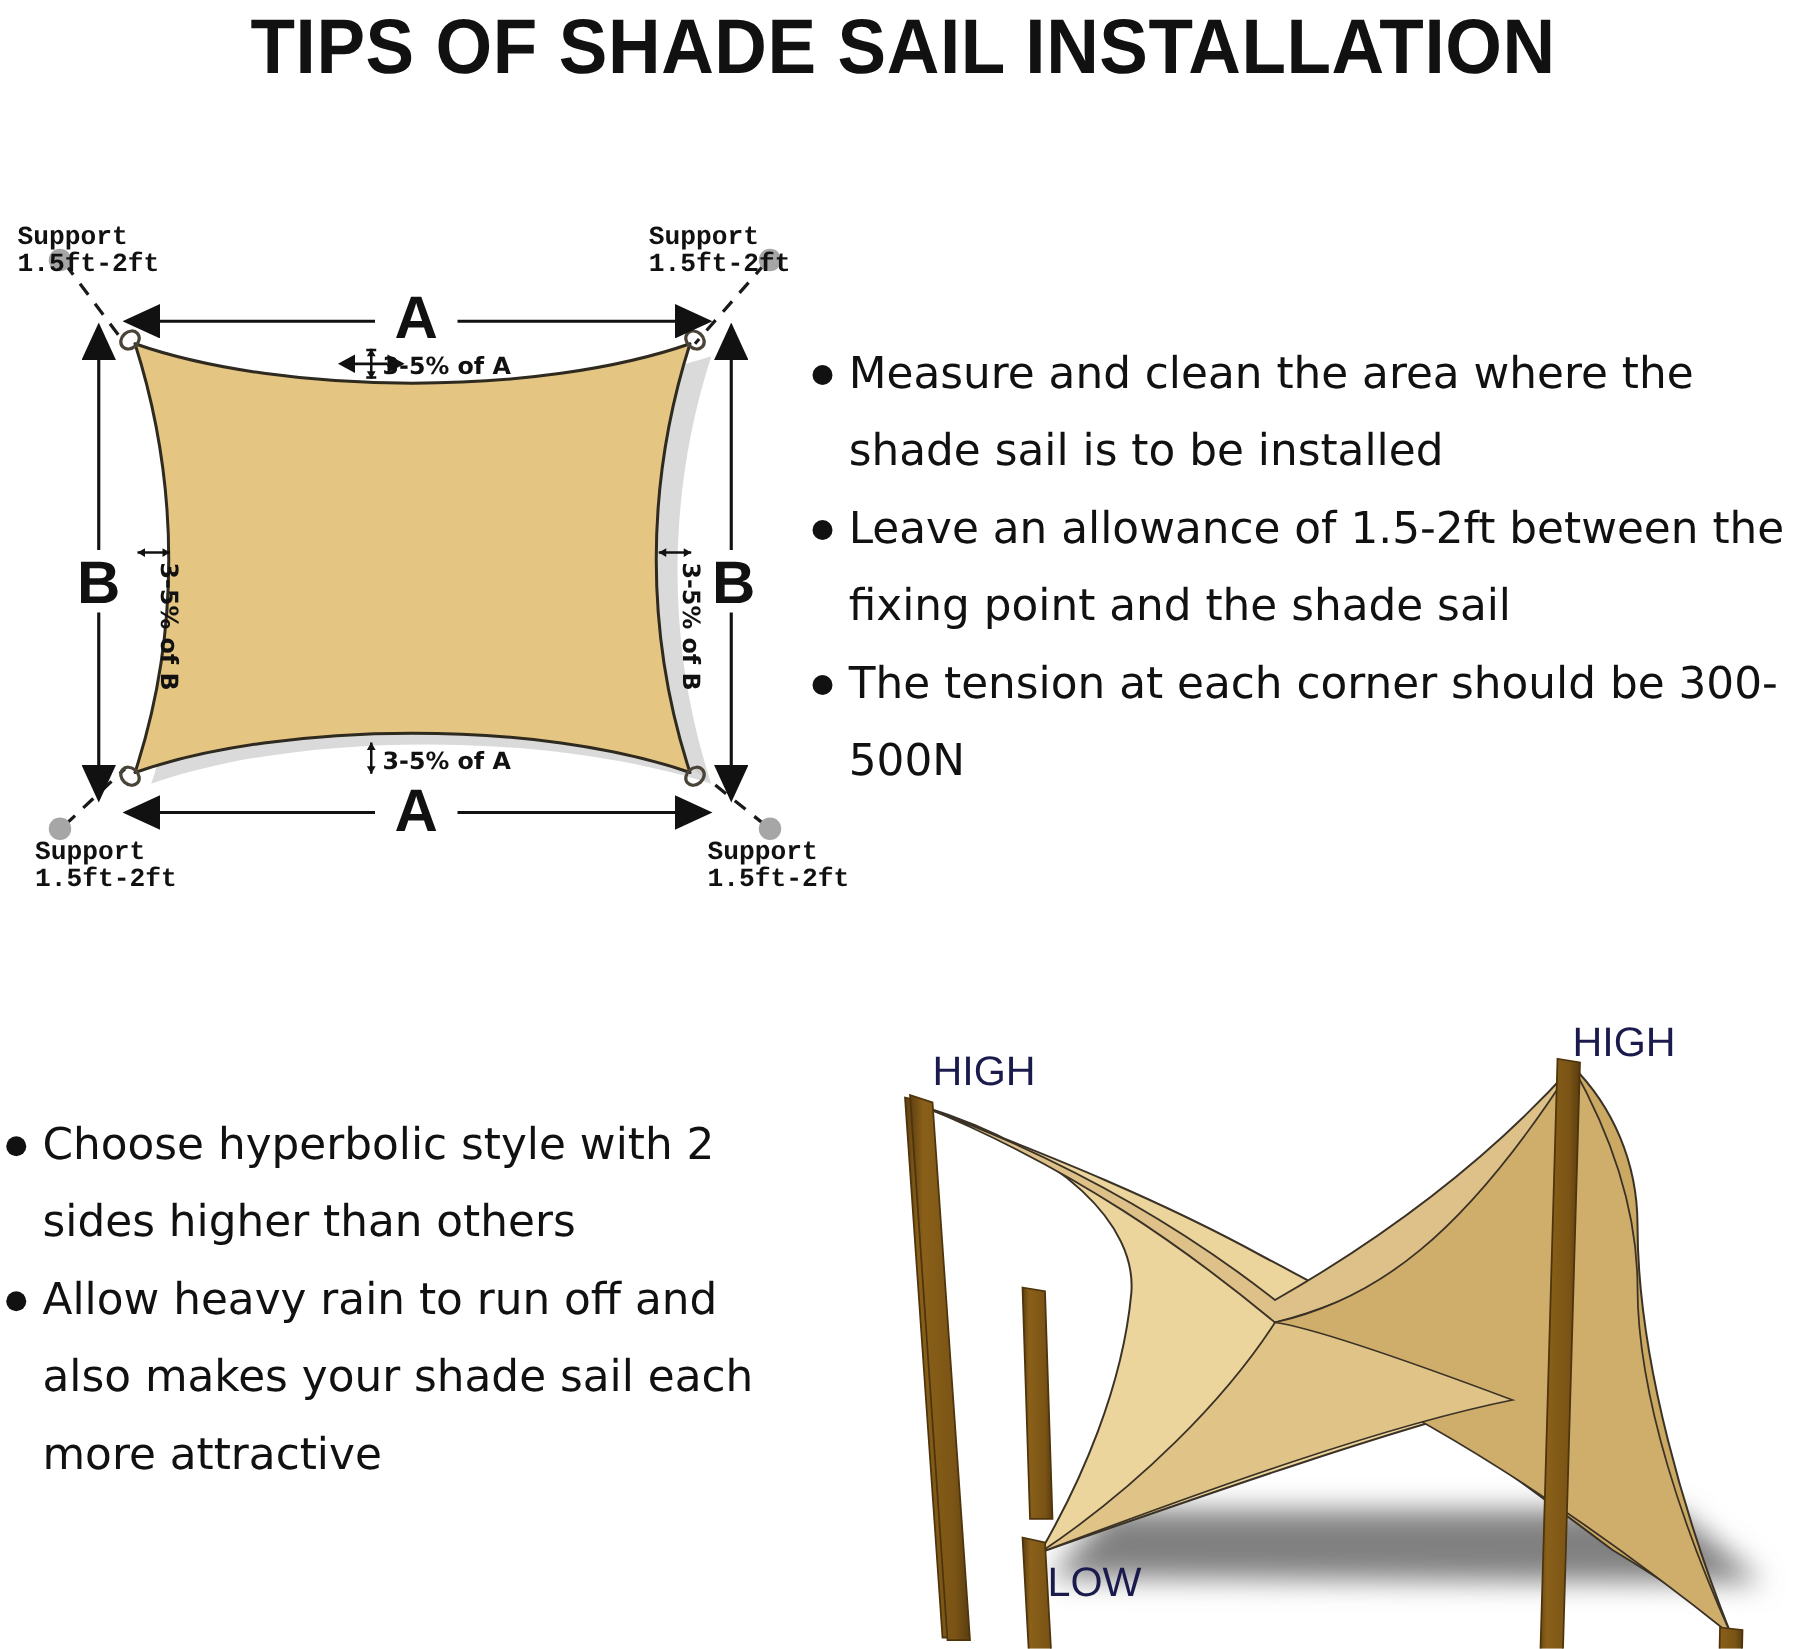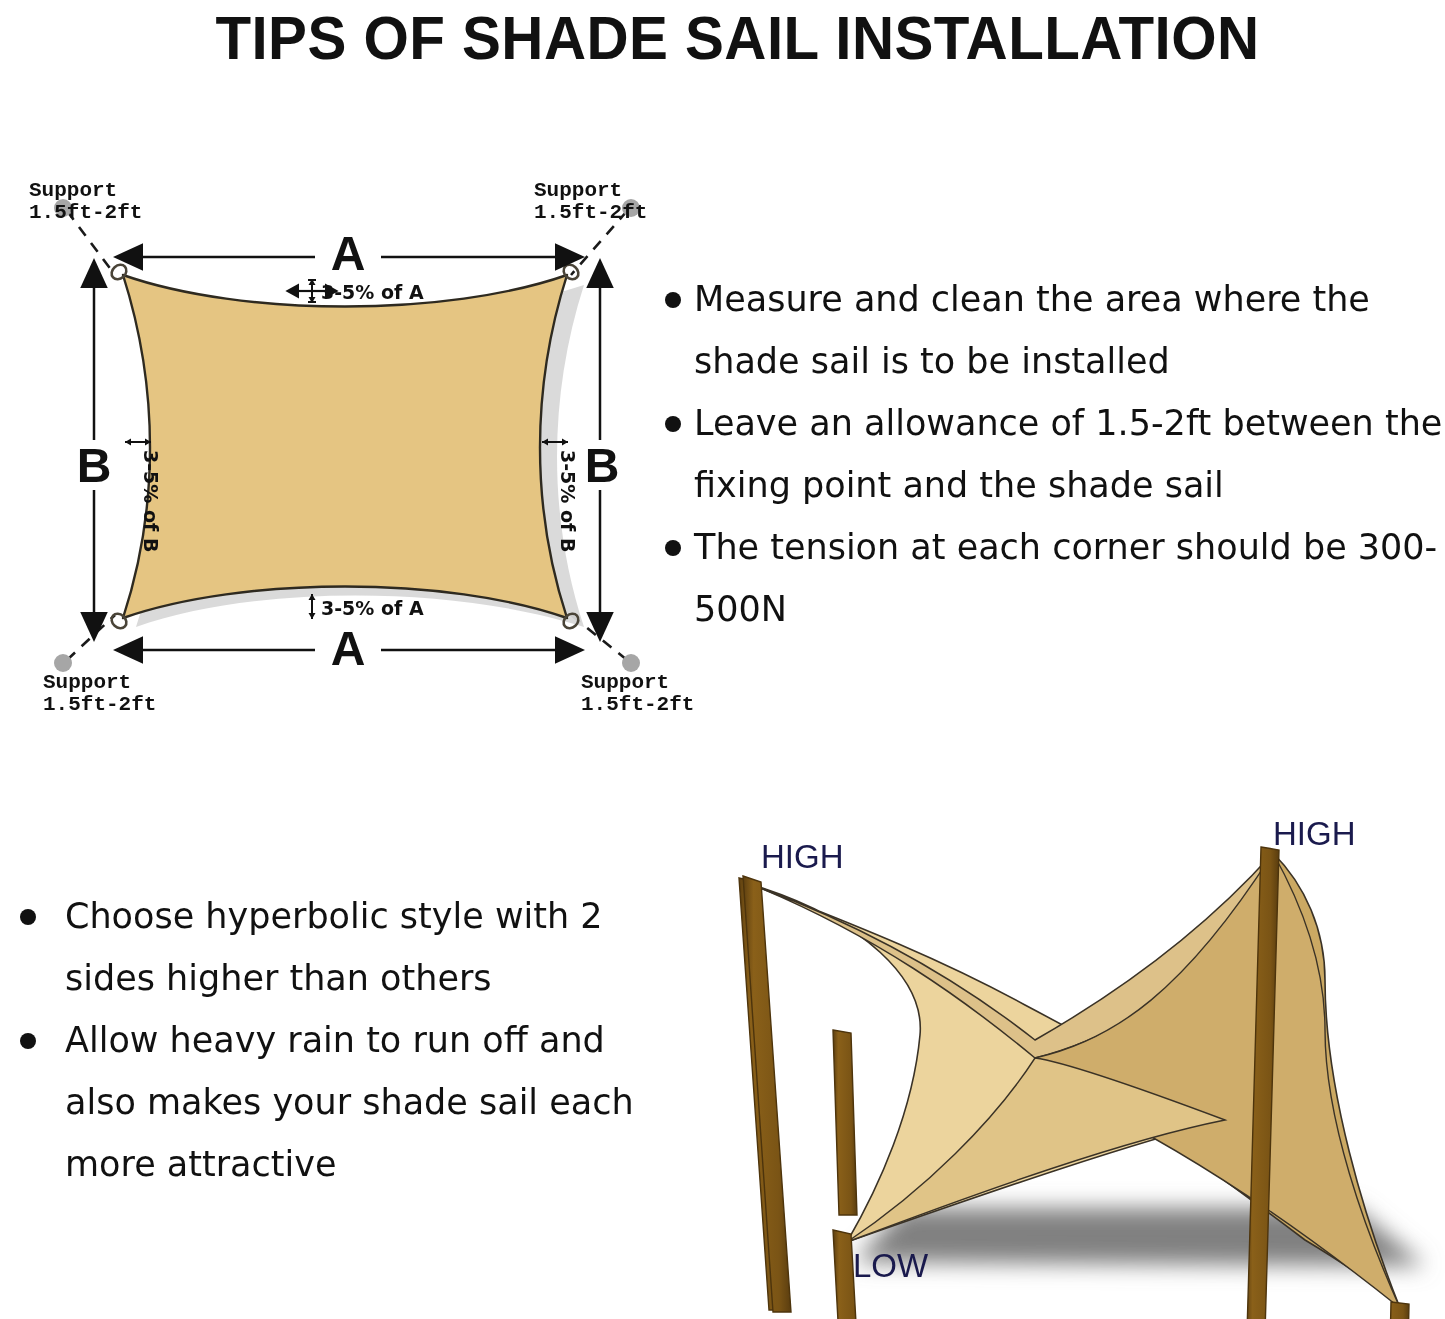--- a/index.html
+++ b/index.html
@@ -1,20 +1,20 @@
 <!DOCTYPE html>
 <html><head>
 <meta charset="utf-8">
 <style>
   html,body{margin:0;padding:0;background:#fff;}
   body{
     width:1445px;height:1319px;position:relative;overflow:hidden;
     font-family:"DejaVu Sans","Liberation Sans",sans-serif;
   }
-  #page{position:absolute;left:15px;top:0;width:1340px;height:1319px;background:#fff;}
+  #page{position:absolute;left:0;top:0;width:1340px;height:1319px;background:#fff;}
 
   
   .title{
     position:absolute;left:0;top:2px;width:1445px;
     text-align:center;
     font-family:"Liberation Sans","DejaVu Sans",sans-serif;
     font-weight:700;
     font-size:62px;
     letter-spacing:0.5px;
     color:#111;
@@ -46,21 +46,21 @@
   
   #bullets-top{left:650px;top:268px;width:800px;}
   #bullets-top .bullet-text{font-size:35px;line-height:62px;}
   #bullets-top .bullet-dot{margin-top:24px;width:16px;height:16px;}
   #bullets-top .bullet-row{margin-bottom:0px;}
 
   
   #bullets-bottom{left:5px;top:885px;width:625px;}
   #bullets-bottom .bullet-text{font-size:35px;line-height:62px;}
   #bullets-bottom .bullet-dot{margin-top:24px;width:16px;height:16px;}
-  #bullets-bottom .bullet-row{margin-bottom:0px;gap:16px;}
+  #bullets-bottom .bullet-row{margin-bottom:0px;}
 
   .lbl{font-family:Liberation Mono, monospace;}
 </style>
 </head>
 <body>
 
 <div id="page">
 
   <div class="title">TIPS OF SHADE SAIL INSTALLATION</div>
 

